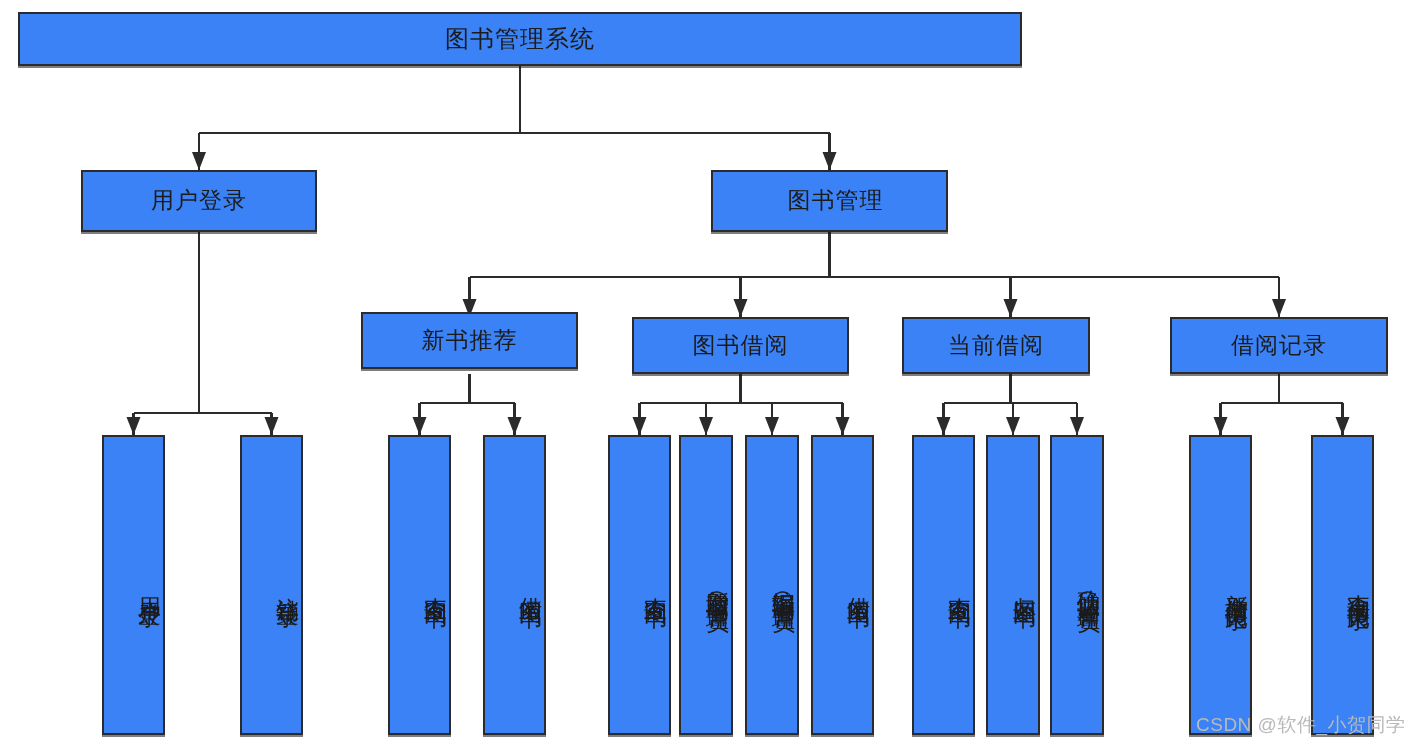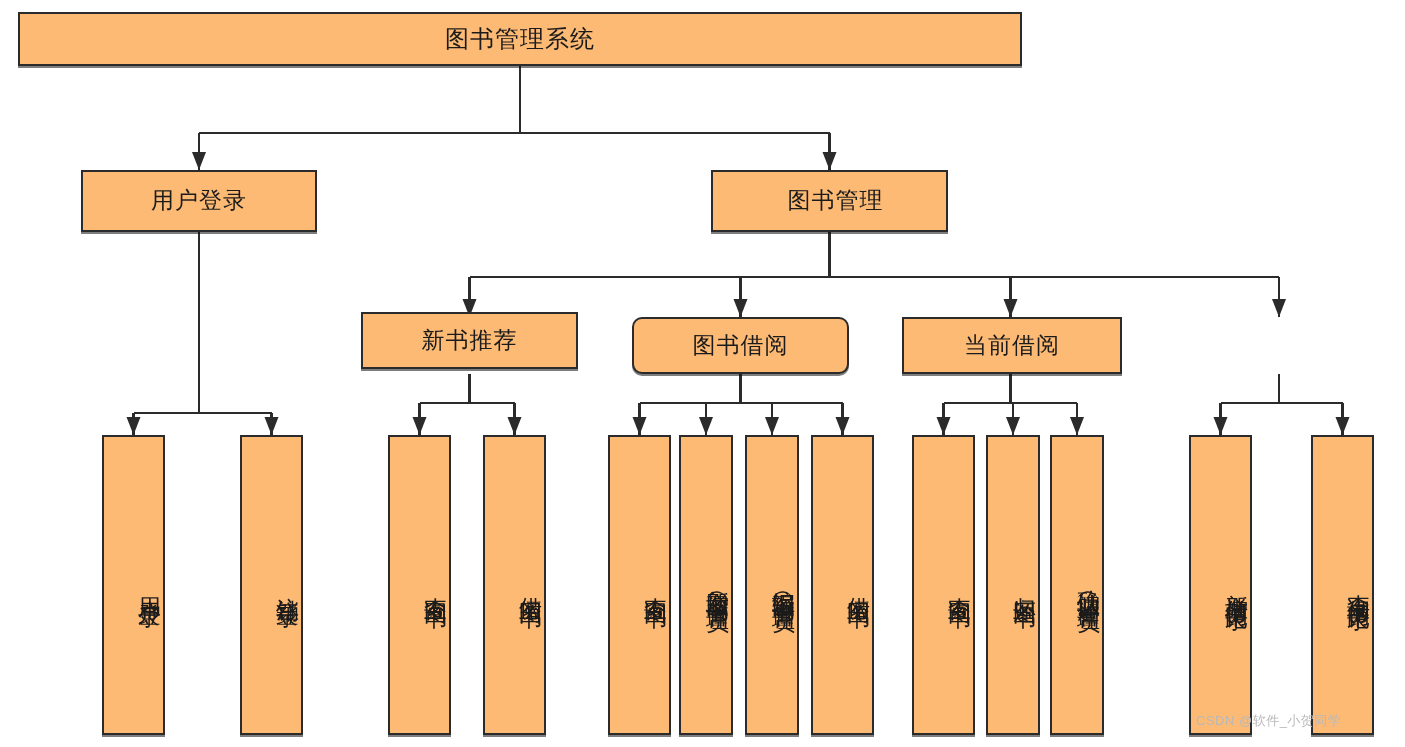--- a/index.html
+++ b/index.html
@@ -24,21 +24,21 @@
     left: 0;
     top: 0;
     width: 1405px;
     height: 747px;
     pointer-events: none;
   }
   .node {
     position: absolute;
     box-sizing: border-box;
     border: 2px solid #2b2b2b;
-    background: #fdba74;
+    background: #3b82f6;
     display: flex;
     align-items: center;
     justify-content: center;
     color: #1b1b1b;
     box-shadow: 0 2px 0 0 rgba(20,20,20,0.55);
   }
   .node.h {
     font-size: 23px;
     letter-spacing: 1px;
     line-height: 1.1;
@@ -56,21 +56,21 @@
   .node.v .vlabel {
     writing-mode: vertical-rl;
     text-orientation: upright;
     white-space: nowrap;
   }
   .node.root {
     font-size: 24px;
   }
   .watermark {
     position: absolute;
-    font-size: 13px;
+    font-size: 19px;
     color: #b9b9b9;
     white-space: nowrap;
     letter-spacing: 0.5px;
   }
 </style>
 </head>
 <body>
 
 <div id="canvas">
 
@@ -136,25 +136,28 @@
   <div class="node h" style="left: 81px; top: 170px; width: 236px; height: 62px;">
     <span>用户登录</span>
   </div>
   <div class="node h" style="left: 711px; top: 170px; width: 237px; height: 62px; padding-left: 12px;">
     <span>图书管理</span>
   </div>
 
   <div class="node h" style="left: 361px; top: 312px; width: 217px; height: 57px;">
     <span>新书推荐</span>
   </div>
-  <div class="node h" style="left: 632px; top: 317px; width: 217px; height: 57px; border-radius: 10px;">
+  <div class="node h" style="left: 632px; top: 317px; width: 217px; height: 57px;">
     <span>图书借阅</span>
   </div>
-  <div class="node h" style="left: 902px; top: 317px; width: 220px; height: 57px;">
+  <div class="node h" style="left: 902px; top: 317px; width: 188px; height: 57px;">
     <span>当前借阅</span>
+  </div>
+  <div class="node h" style="left: 1170px; top: 317px; width: 218px; height: 57px;">
+    <span>借阅记录</span>
   </div>
 
   <div class="node v" style="left: 102px; top: 435px; width: 63px; height: 300px;">
     <span class="vlabel">用户登录</span>
   </div>
   <div class="node v" style="left: 240px; top: 435px; width: 63px; height: 300px;">
     <span class="vlabel">注销登录</span>
   </div>
   <div class="node v" style="left: 388px; top: 435px; width: 63px; height: 300px;">
     <span class="vlabel">查询图书</span>

